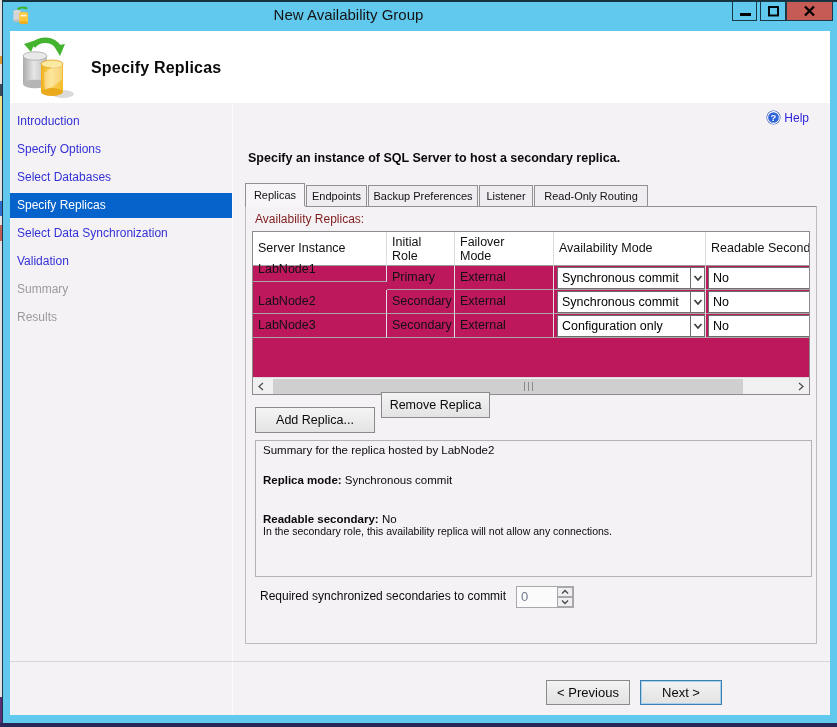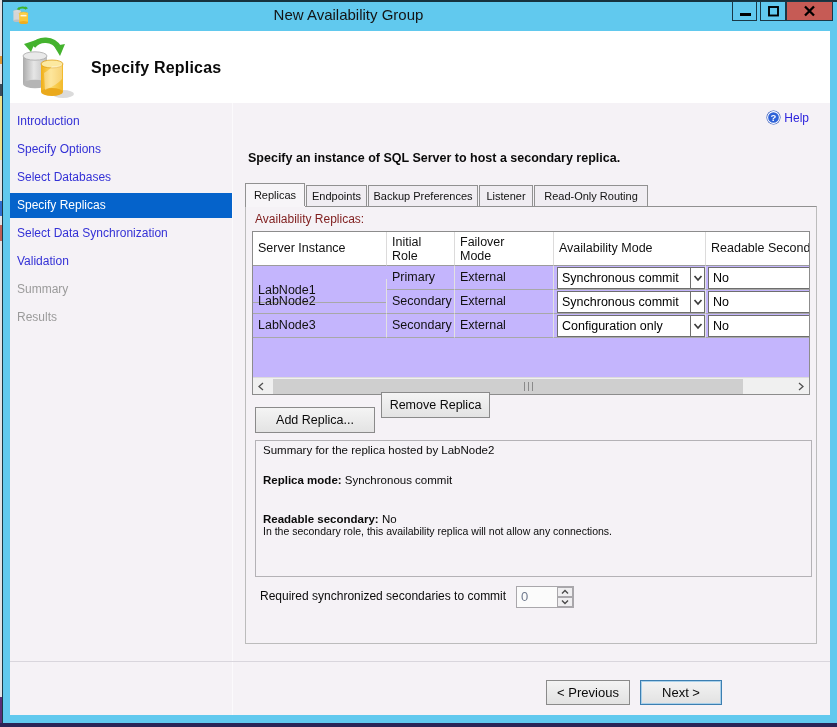--- a/index.html
+++ b/index.html
@@ -35,21 +35,21 @@
 .tab { top:185px; height:22px; background:#f0edf2; border:1px solid #919191; border-bottom:none; font-size:11px; color:#111; text-align:center; line-height:21px; white-space:nowrap; }
 #tab1 { left:245px; top:183px; width:60px; height:24px; background:#f7f5f8; z-index:3; line-height:23px; }
 #tab2 { left:306px; width:61px; }
 #tab3 { left:368px; width:110px; }
 #tab4 { left:479px; width:54px; }
 #tab5 { left:534px; width:114px; }
 
 #groupbox { left:245px; top:206px; width:572px; height:438px; border:1px solid #bcbcbc; border-top-color:#919191; }
 #avlabel { left:255px; top:212px; font-size:12px; color:#7f1d1d; }
 
-#table { left:252px; top:231px; width:558px; height:164px; background:#c4b5fd; border:1px solid #8c8c8c; overflow:hidden; }
+#table { left:252px; top:231px; width:558px; height:164px; background:#be185d; border:1px solid #8c8c8c; overflow:hidden; }
 .hcell { top:0px; height:34px; background:#fff; border-right:1px solid #dcdbdb; border-bottom:1px solid #9c9c9c; font-size:12.5px; color:#111; padding:3px 0 0 5px; white-space:nowrap; overflow:hidden; }
 .cell { font-size:12.5px; color:#111; padding-left:5px; line-height:23px; height:24px; border-right:1px solid #e2e1e1; border-bottom:1px solid #a8a8a8; white-space:nowrap; }
 .combo { background:#fff; border:1px solid #6e6e6e; height:22px; font-size:12.5px; line-height:20px; padding-left:4px; white-space:nowrap; }
 .carrow { border-left:1px solid #6e6e6e; width:14px; top:0; bottom:0; right:0; position:absolute; }
 .carrow svg { display:block; margin:0 auto; }
 
 #hscroll { left:0px; top:145px; width:556px; height:17px; background:#f0f0f0; border-top:1px solid #dcdbdb; }
 .sbtn { top:0; width:17px; height:17px; background:#f0f0f0; color:#555; font-size:10px; text-align:center; line-height:16px; }
 #thumb { left:20px; top:1px; width:470px; height:15px; background:#cfcfcf; }
 #grip { left:251px; top:3px; width:10px; height:9px; background:repeating-linear-gradient(90deg,#8a8a8a 0 1px,#cfcfcf 1px 4px); }
@@ -168,21 +168,21 @@
 
 <div class="abs" id="avlabel">Availability Replicas:</div>
 
 <div class="abs" id="table">
   <div class="abs hcell" style="left:0;width:134px;padding-top:9px">Server Instance</div>
   <div class="abs hcell" style="left:134px;width:68px">Initial<br>Role</div>
   <div class="abs hcell" style="left:202px;width:99px">Failover<br>Mode</div>
   <div class="abs hcell" style="left:301px;width:152px;padding-top:9px">Availability Mode</div>
   <div class="abs hcell" style="left:453px;width:110px;padding-top:9px;border-right:none">Readable Secondar</div>
 
-  <div class="abs cell" style="left:0;top:47px;width:134px">LabNode1</div>
+  <div class="abs cell" style="left:0;top:26px;width:134px">LabNode1</div>
   <div class="abs cell" style="left:134px;top:34px;width:68px">Primary</div>
   <div class="abs cell" style="left:202px;top:34px;width:99px">External</div>
   <div class="abs cell" style="left:301px;top:34px;width:152px"></div>
   <div class="abs cell" style="left:453px;top:34px;width:110px;border-right:none"></div>
 
   <div class="abs cell" style="left:0;top:58px;width:134px">LabNode2</div>
   <div class="abs cell" style="left:134px;top:58px;width:68px">Secondary</div>
   <div class="abs cell" style="left:202px;top:58px;width:99px">External</div>
   <div class="abs cell" style="left:301px;top:58px;width:152px"></div>
   <div class="abs cell" style="left:453px;top:58px;width:110px;border-right:none"></div>

